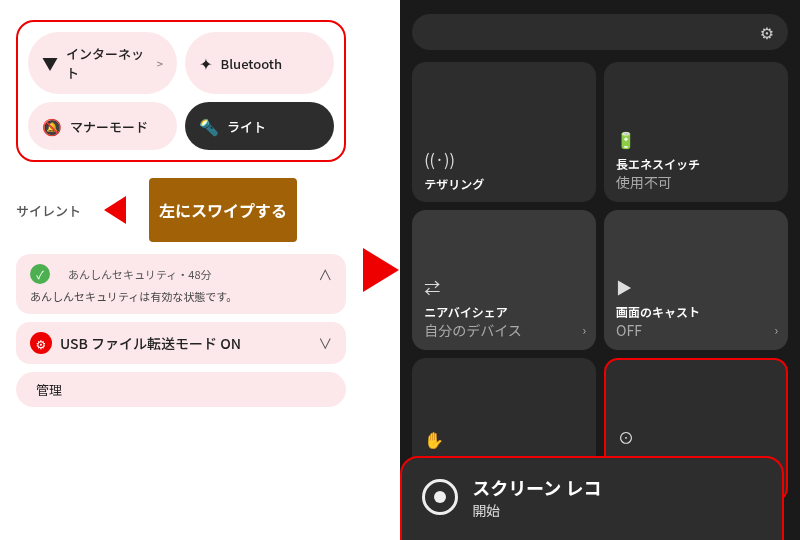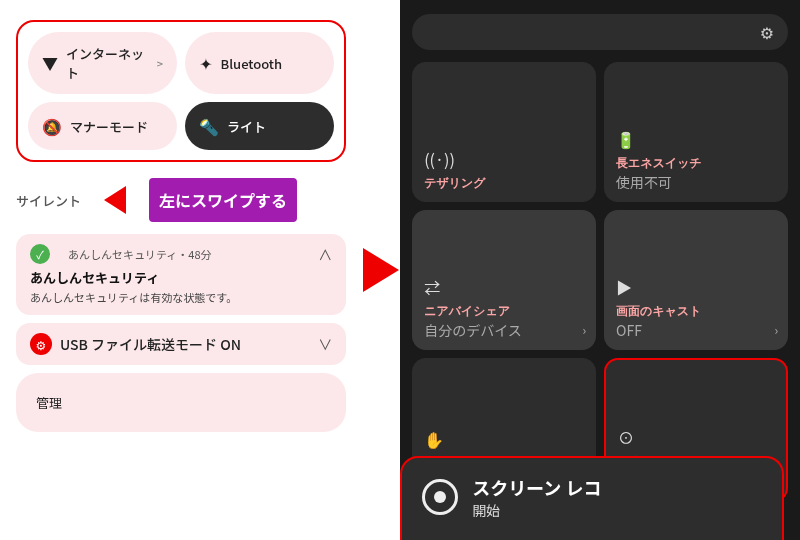--- a/index.html
+++ b/index.html
@@ -76,25 +76,25 @@
     }
     .arrow-left {
       width: 0;
       height: 0;
       border-top: 14px solid transparent;
       border-bottom: 14px solid transparent;
       border-right: 22px solid #e00;
       flex-shrink: 0;
     }
     .swipe-label {
-      background: #a21caf;
+      background: #a16207;
       color: #fff;
       font-size: 16px;
       font-weight: bold;
-      padding: 10px 10px;
+      padding: 20px 10px;
       border-radius: 4px;
     }
     
     .notif-section {
       background: #fce8ea;
       border-radius: 14px;
       padding: 10px 14px;
       margin-bottom: 8px;
     }
     .notif-header {
@@ -168,21 +168,21 @@
       color: #222;
       font-weight: 500;
     }
     .chevron-down {
       font-size: 14px;
       color: #555;
     }
     .manage-btn {
       background: #fce8ea;
       border-radius: 22px;
-      padding: 20px 20px;
+      padding: 8px 20px;
       font-size: 13px;
       color: #222;
       display: inline-block;
       cursor: pointer;
     }
     
     .right-panel {
       width: 420px;
       height: 540px;
       background: #1a1a1a;
@@ -229,22 +229,21 @@
       border: 2px solid #e00;
     }
     .rp-tile .t-icon {
       font-size: 16px;
       color: #ddd;
       margin-bottom: 4px;
     }
     .rp-tile .t-label {
       font-size: 12px;
       font-weight: 600;
-      color: #fca5a5;
-      font-family: Liberation Serif, serif;
+      color: #ffffff;
     }
     .rp-tile .t-sub {
       font-size: 14px;
       color: #aaa;
     }
     .rp-tile .t-chevron {
       position: absolute;
       right: 10px;
       bottom: 12px;
       font-size: 12px;
@@ -340,21 +339,20 @@
     </div>
 
     <div class="notif-section">
       <div class="notif-header">
         <div class="notif-title-row">
           <div class="shield-icon">✓</div>
           <span class="notif-sub">あんしんセキュリティ・48分</span>
         </div>
         <span class="chevron-up">∧</span>
       </div>
-      <div class="notif-title">あんしんセキュリティ</div>
       <div class="notif-body">あんしんセキュリティは有効な状態です。</div>
     </div>
 
     <div class="usb-section">
       <div class="usb-left">
         <div class="gear-icon">⚙</div>
         <span class="usb-text">USB ファイル転送モード ON</span>
       </div>
       <span class="chevron-down">∨</span>
     </div>

